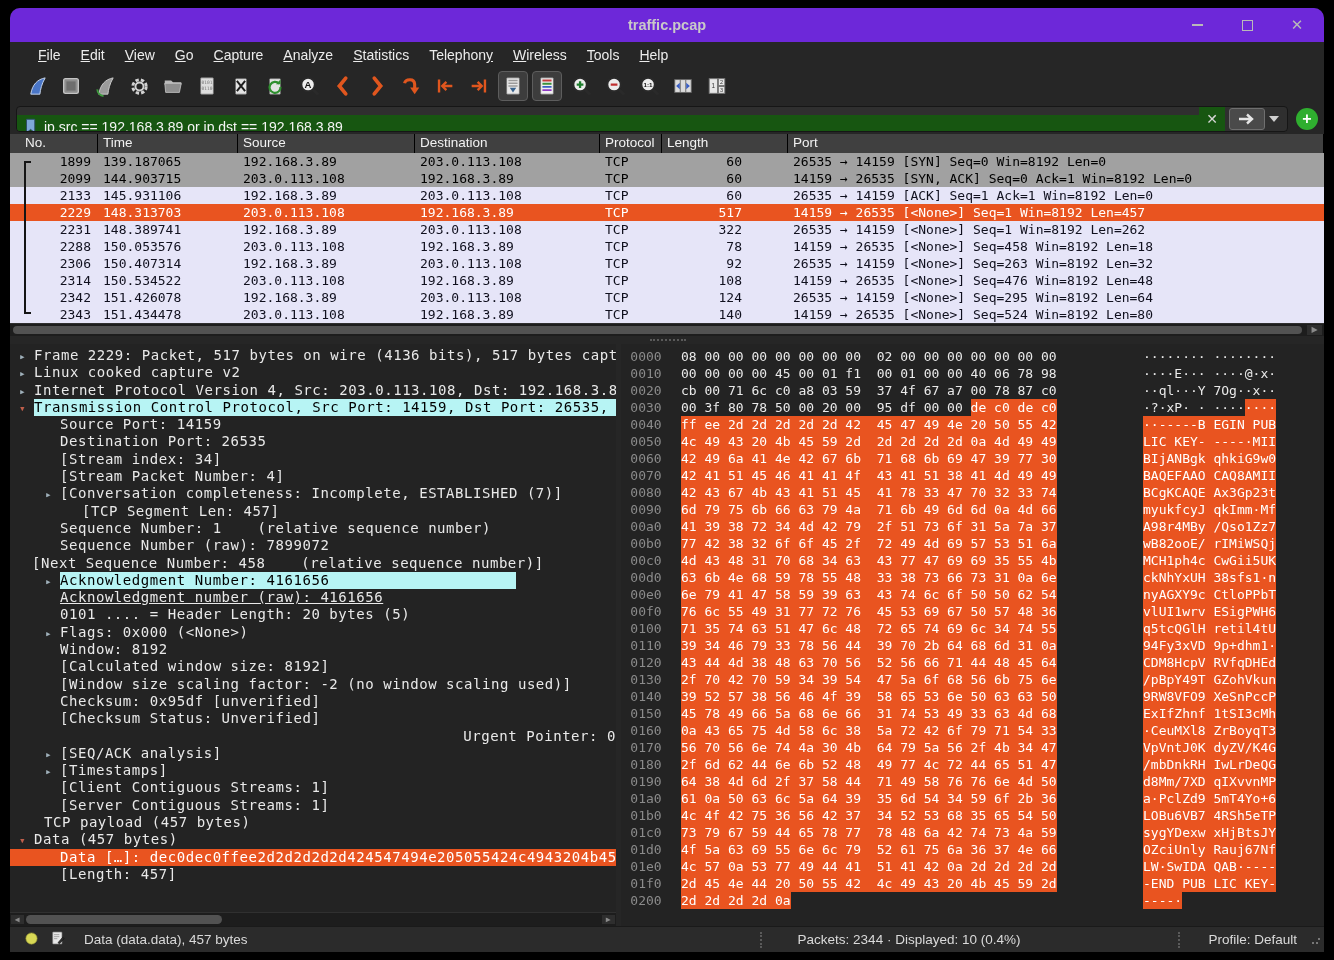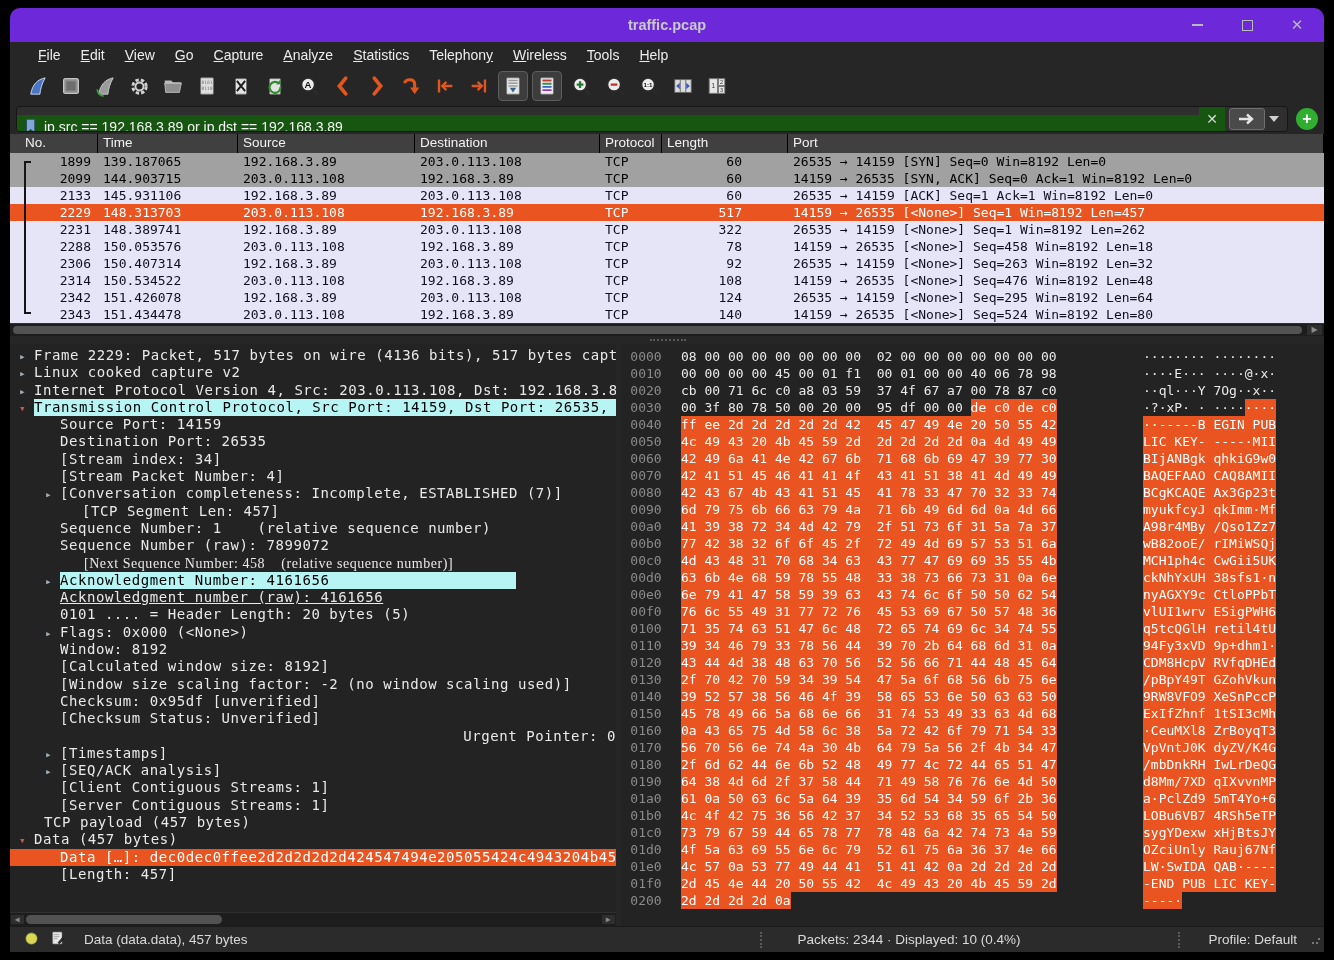--- a/index.html
+++ b/index.html
@@ -472,33 +472,33 @@
           <div class="dline" style="padding-left: 9px;"><span class="arr c">▸</span><span>Internet Protocol Version 4, Src: 203.0.113.108, Dst: 192.168.3.89</span></div>
           <div class="dline" style="padding-left: 9px;"><span class="arr e">▾</span><span class="hl-cyan-full">Transmission Control Protocol, Src Port: 14159, Dst Port: 26535, Seq: 1, Ack: 1, Len: 457</span></div>
           <div class="dline" style="padding-left: 50px;"><span>Source Port: 14159</span></div>
           <div class="dline" style="padding-left: 50px;"><span>Destination Port: 26535</span></div>
           <div class="dline" style="padding-left: 50px;"><span>[Stream index: 34]</span></div>
           <div class="dline" style="padding-left: 50px;"><span>[Stream Packet Number: 4]</span></div>
           <div class="dline" style="padding-left: 35px;"><span class="arr c">▸</span><span>[Conversation completeness: Incomplete, ESTABLISHED (7)]</span></div>
           <div class="dline" style="padding-left: 72px;"><span>[TCP Segment Len: 457]</span></div>
           <div class="dline" style="padding-left: 50px;"><span>Sequence Number: 1    (relative sequence number)</span></div>
           <div class="dline" style="padding-left: 50px;"><span>Sequence Number (raw): 7899072</span></div>
-          <div class="dline" style="padding-left: 74px; font-family: Liberation Serif, serif;"><span>[Next Sequence Number: 458    (relative sequence number)]</span></div>
+          <div class="dline" style="padding-left: 22px;"><span>[Next Sequence Number: 458    (relative sequence number)]</span></div>
           <div class="dline" style="padding-left: 35px;"><span class="arr c">▸</span><span class="hl-cyan">Acknowledgment Number: 4161656</span></div>
           <div class="dline" style="padding-left: 50px; text-decoration: underline;"><span>Acknowledgment number (raw): 4161656</span></div>
           <div class="dline" style="padding-left: 50px;"><span>0101 .... = Header Length: 20 bytes (5)</span></div>
           <div class="dline" style="padding-left: 35px;"><span class="arr c">▸</span><span>Flags: 0x000 (&lt;None&gt;)</span></div>
           <div class="dline" style="padding-left: 50px;"><span>Window: 8192</span></div>
           <div class="dline" style="padding-left: 50px;"><span>[Calculated window size: 8192]</span></div>
           <div class="dline" style="padding-left: 50px;"><span>[Window size scaling factor: -2 (no window scaling used)]</span></div>
           <div class="dline" style="padding-left: 50px;"><span>Checksum: 0x95df [unverified]</span></div>
           <div class="dline" style="padding-left: 50px;"><span>[Checksum Status: Unverified]</span></div>
           <div class="dline" style="padding-left: 50px; text-align: right;"><span>Urgent Pointer: 0</span></div>
+          <div class="dline" style="padding-left: 35px;"><span class="arr c">▸</span><span>[SEQ/ACK analysis]</span></div>
           <div class="dline" style="padding-left: 35px;"><span class="arr c">▸</span><span>[Timestamps]</span></div>
-          <div class="dline" style="padding-left: 35px;"><span class="arr c">▸</span><span>[SEQ/ACK analysis]</span></div>
           <div class="dline" style="padding-left: 50px;"><span>[Client Contiguous Streams: 1]</span></div>
           <div class="dline" style="padding-left: 50px;"><span>[Server Contiguous Streams: 1]</span></div>
           <div class="dline" style="padding-left: 34px;"><span>TCP payload (457 bytes)</span></div>
           <div class="dline" style="padding-left: 9px;"><span class="arr e">▾</span><span>Data (457 bytes)</span></div>
           <div class="dline hl-orange" style="padding-left: 50px;"><span>Data […]: dec0dec0ffee2d2d2d2d2d424547494e205055424c4943204b45592d2d2d2d2d0a4d4949</span></div>
           <div class="dline" style="padding-left: 50px;"><span>[Length: 457]</span></div>
         </div>
       <div class="dscroll">
         <div class="dsarrow l">◀</div>
         <div class="dthumb"></div>

